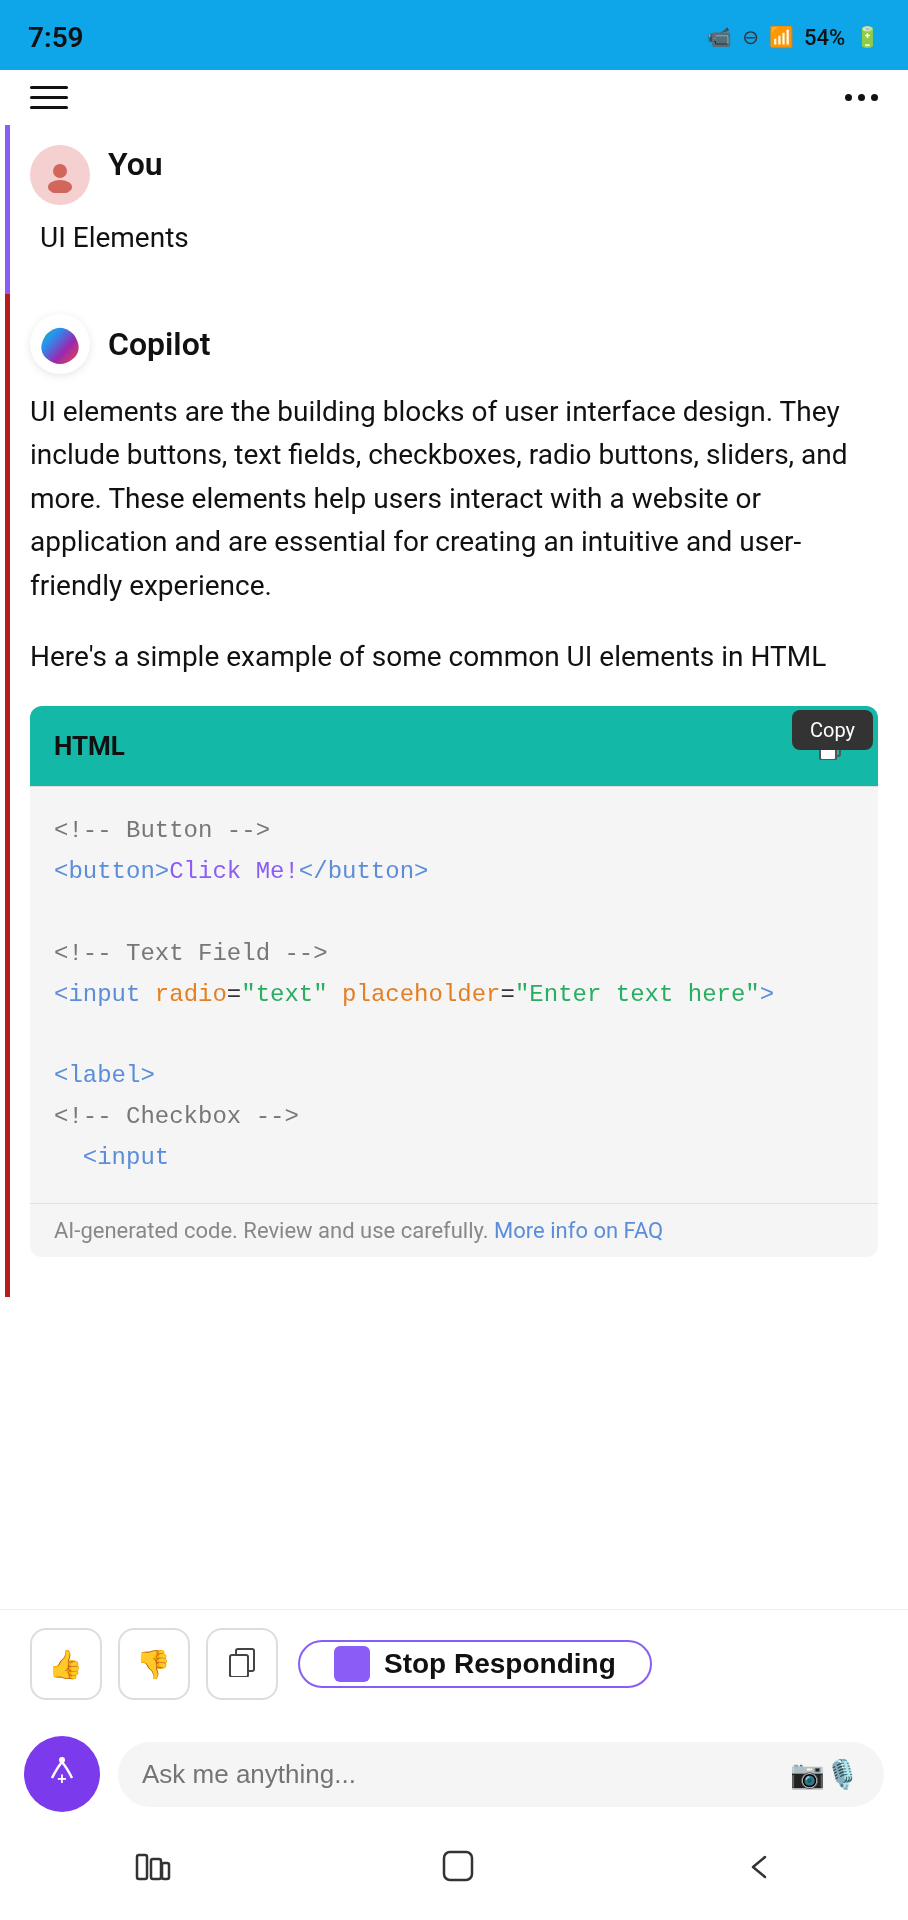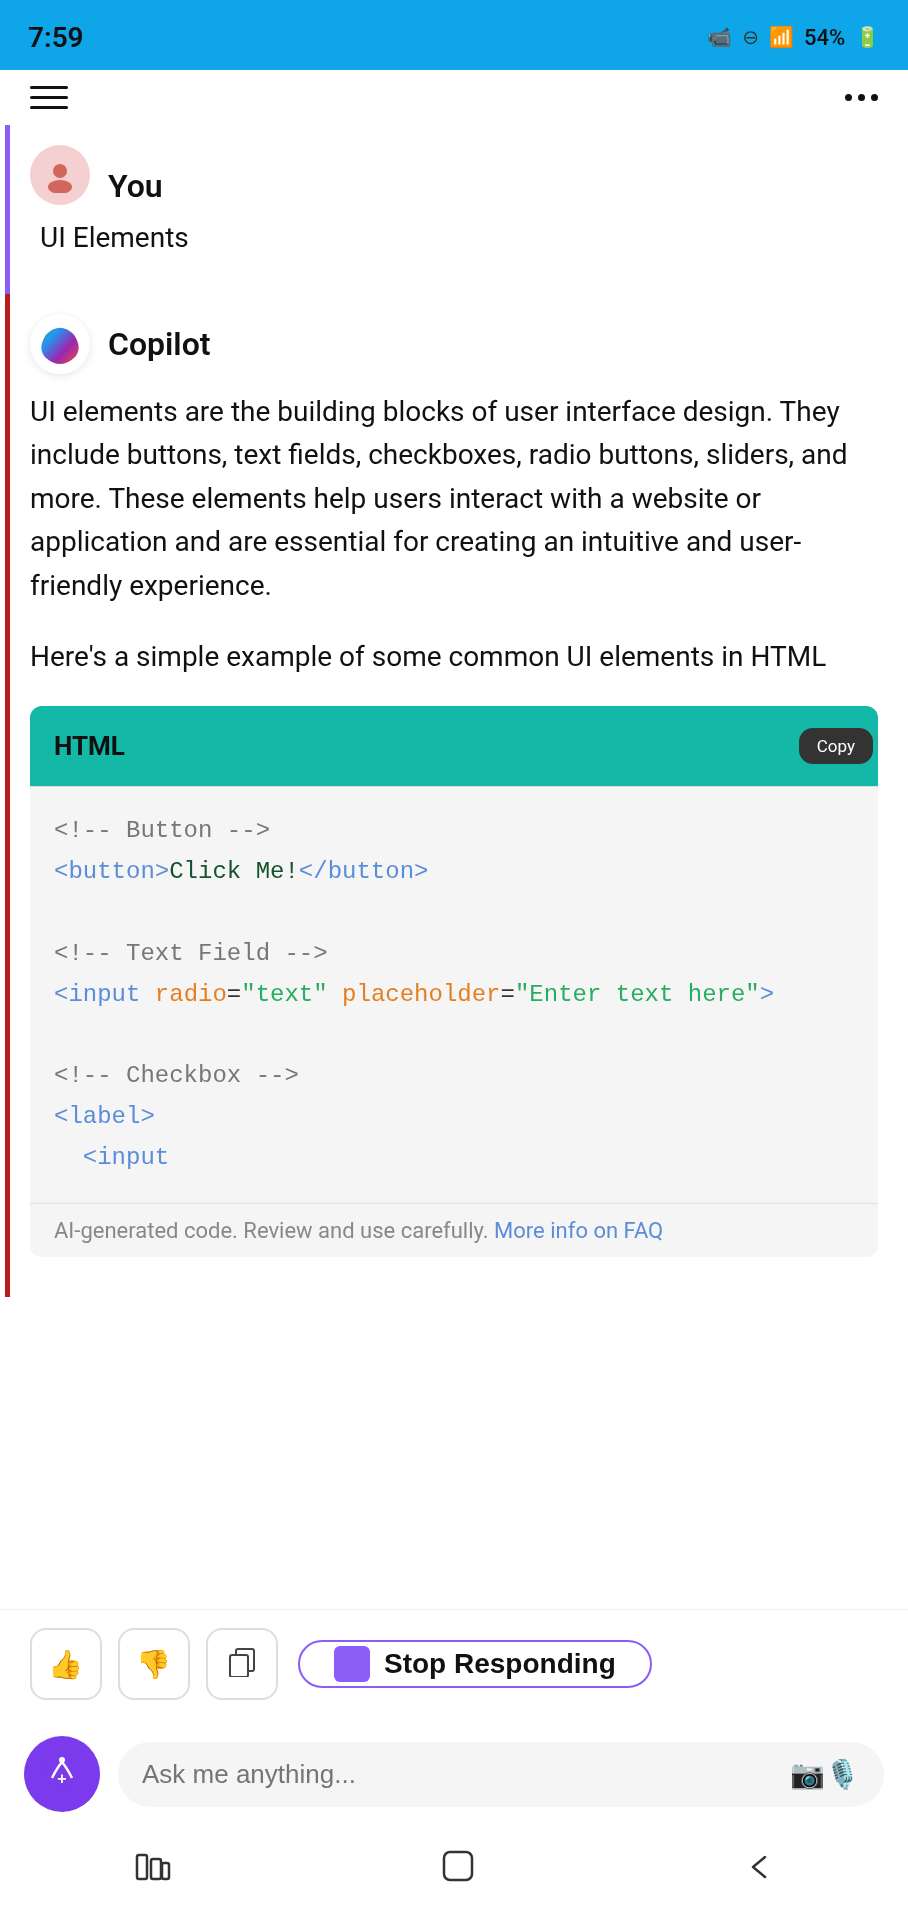--- a/index.html
+++ b/index.html
@@ -97,21 +97,21 @@
     
     .user-message {
       padding: 20px 0 40px 0;
       border-left: 5px solid #8b5cf6;
       padding-left: 20px;
       margin-left: -25px;
     }
 
     .user-header {
       display: flex;
-      align-items: flex-end;
+      align-items: flex-start;
       gap: 18px;
       margin-bottom: 16px;
     }
 
     .user-avatar {
       width: 60px;
       height: 60px;
       border-radius: 50%;
       background: #f4d0d0;
       display: flex;
@@ -206,44 +206,44 @@
       display: flex;
       align-items: center;
       justify-content: center;
       font-size: 26px;
       color: #555;
     }
 
     
     .copy-tooltip {
       position: absolute;
-      top: 22px;
+      top: 4px;
       right: 5px;
       background: #333;
       color: #fff;
-      font-size: 17px;
+      font-size: 20px;
       padding: 8px 18px;
-      border-radius: 14px;
+      border-radius: 8px;
       z-index: 10;
     }
 
     .code-content {
       padding: 24px;
       font-family: 'Courier New', Courier, monospace;
       font-size: 24px;
       line-height: 1.7;
       color: #333;
       background: #f5f5f5;
     }
 
     .code-comment { color: #777; }
     .code-tag { color: #5b8dd9; }
     .code-attr { color: #e67e22; }
     .code-string { color: #27ae60; }
-    .code-text { color: #14532d; }
+    .code-text { color: #8b5cf6; }
 
     .code-footer {
       padding: 14px 24px;
       font-size: 22px;
       color: #888;
       background: #f5f5f5;
       border-top: 1px solid #e0e0e0;
     }
 
     .code-footer a {
@@ -451,22 +451,22 @@
         </button>
       </div>
 
       <div class="code-content">
         <div><span class="code-comment">&lt;!-- Button --&gt;</span></div>
         <div><span class="code-tag">&lt;button&gt;</span><span class="code-text">Click Me!</span><span class="code-tag">&lt;/button&gt;</span></div>
         <div>&nbsp;</div>
         <div><span class="code-comment">&lt;!-- Text Field --&gt;</span></div>
         <div><span class="code-tag">&lt;input</span> <span class="code-attr">radio</span>=<span class="code-string">"text"</span> <span class="code-attr">placeholder</span>=<span class="code-string">"Enter text here"</span><span class="code-tag">&gt;</span></div>
         <div>&nbsp;</div>
+        <div><span class="code-tag">&lt;label&gt;</span></div>
         <div><span class="code-comment">&lt;!-- Checkbox --&gt;</span></div>
-        <div><span class="code-tag">&lt;label&gt;</span></div>
         <div>&nbsp;&nbsp;<span class="code-tag">&lt;input</span></div>
       </div>
 
       <div class="code-footer">
         <span>AI-generated code. Review and use carefully.</span>
         <a href="#">More info on FAQ</a>
       </div>
     </div>
 
   </div>

